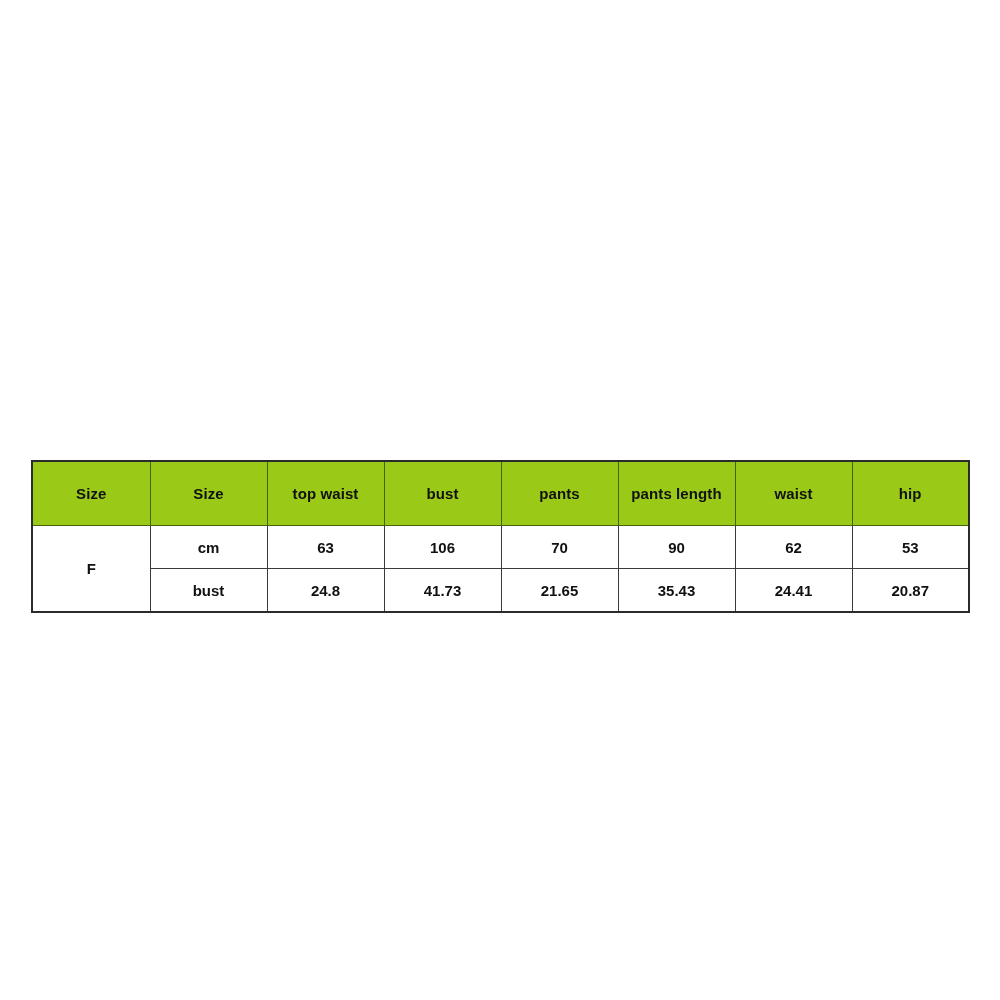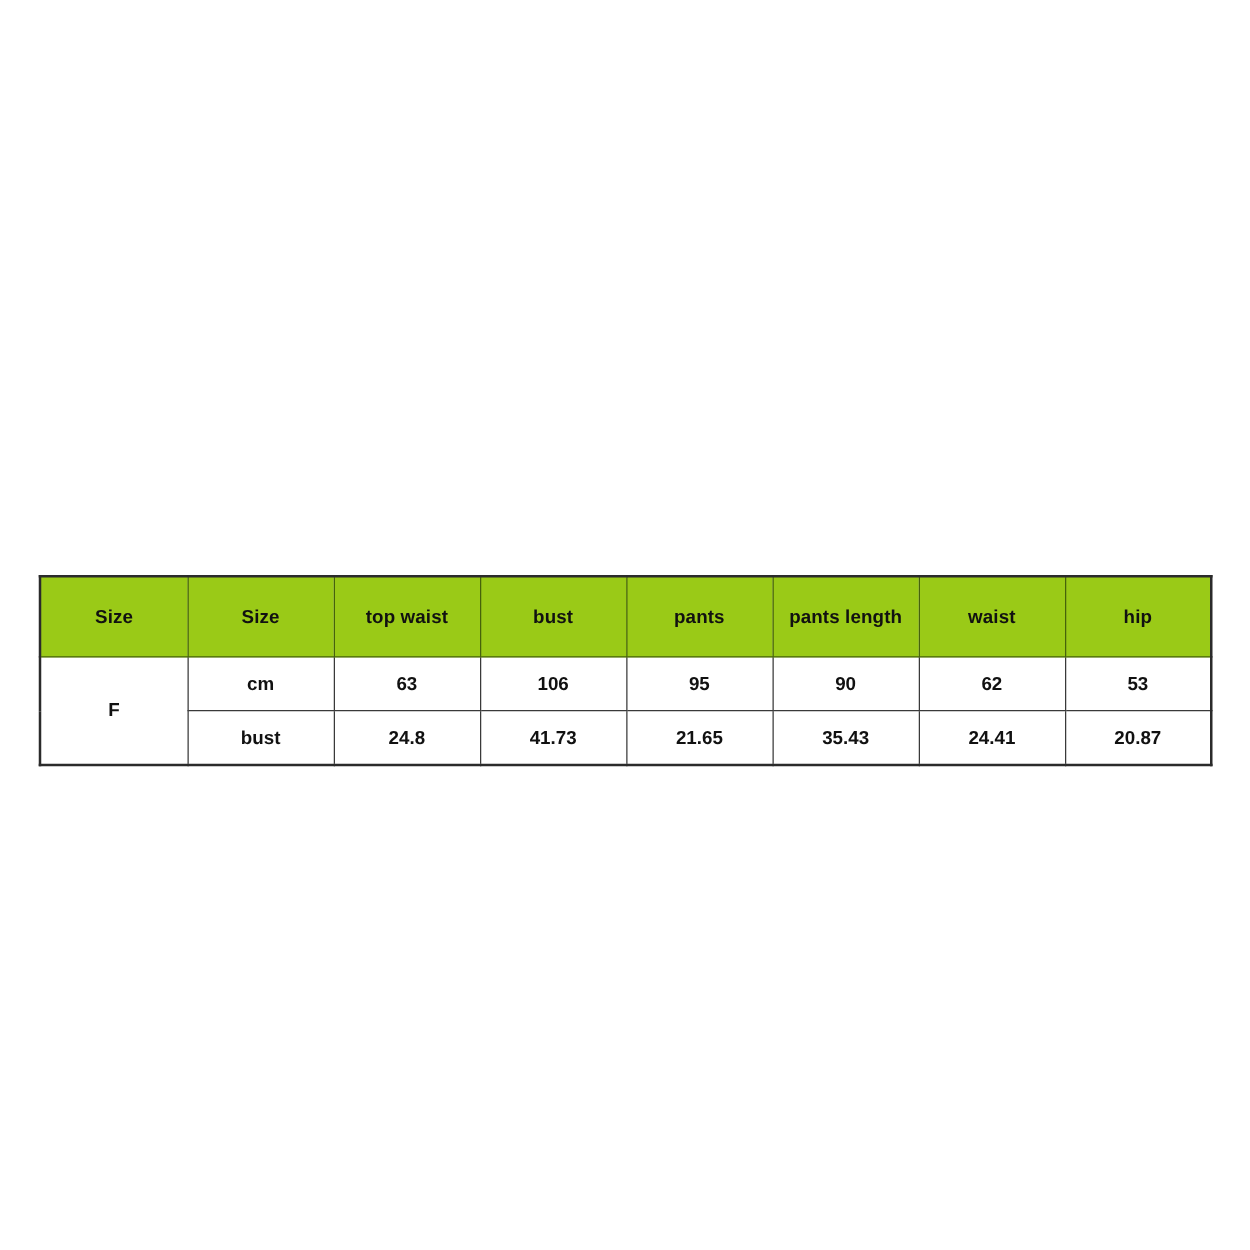--- a/index.html
+++ b/index.html
@@ -96,21 +96,21 @@
         <td>pants</td>
         <td>pants length</td>
         <td>waist</td>
         <td>hip</td>
       </tr>
       <tr class="data-row">
         <td class="size-cell" rowspan="2">F</td>
         <td>cm</td>
         <td>63</td>
         <td>106</td>
-        <td>95</td>
+        <td>70</td>
         <td>90</td>
         <td>62</td>
         <td>53</td>
       </tr>
       <tr class="data-row">
         <td>bust</td>
         <td>24.8</td>
         <td>41.73</td>
         <td>21.65</td>
         <td>35.43</td>

